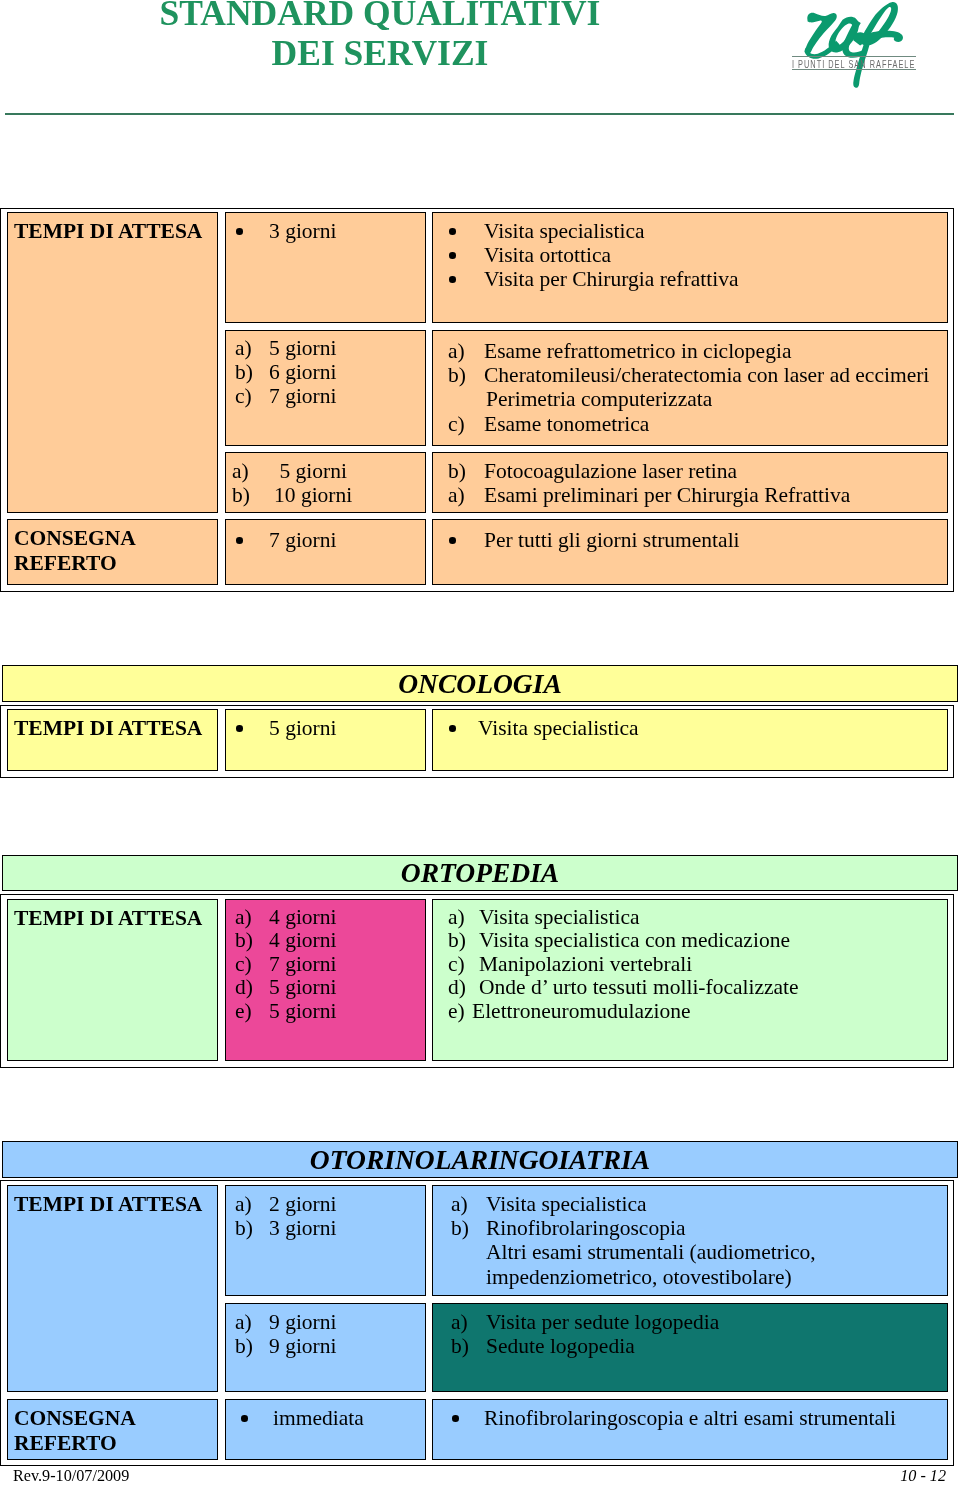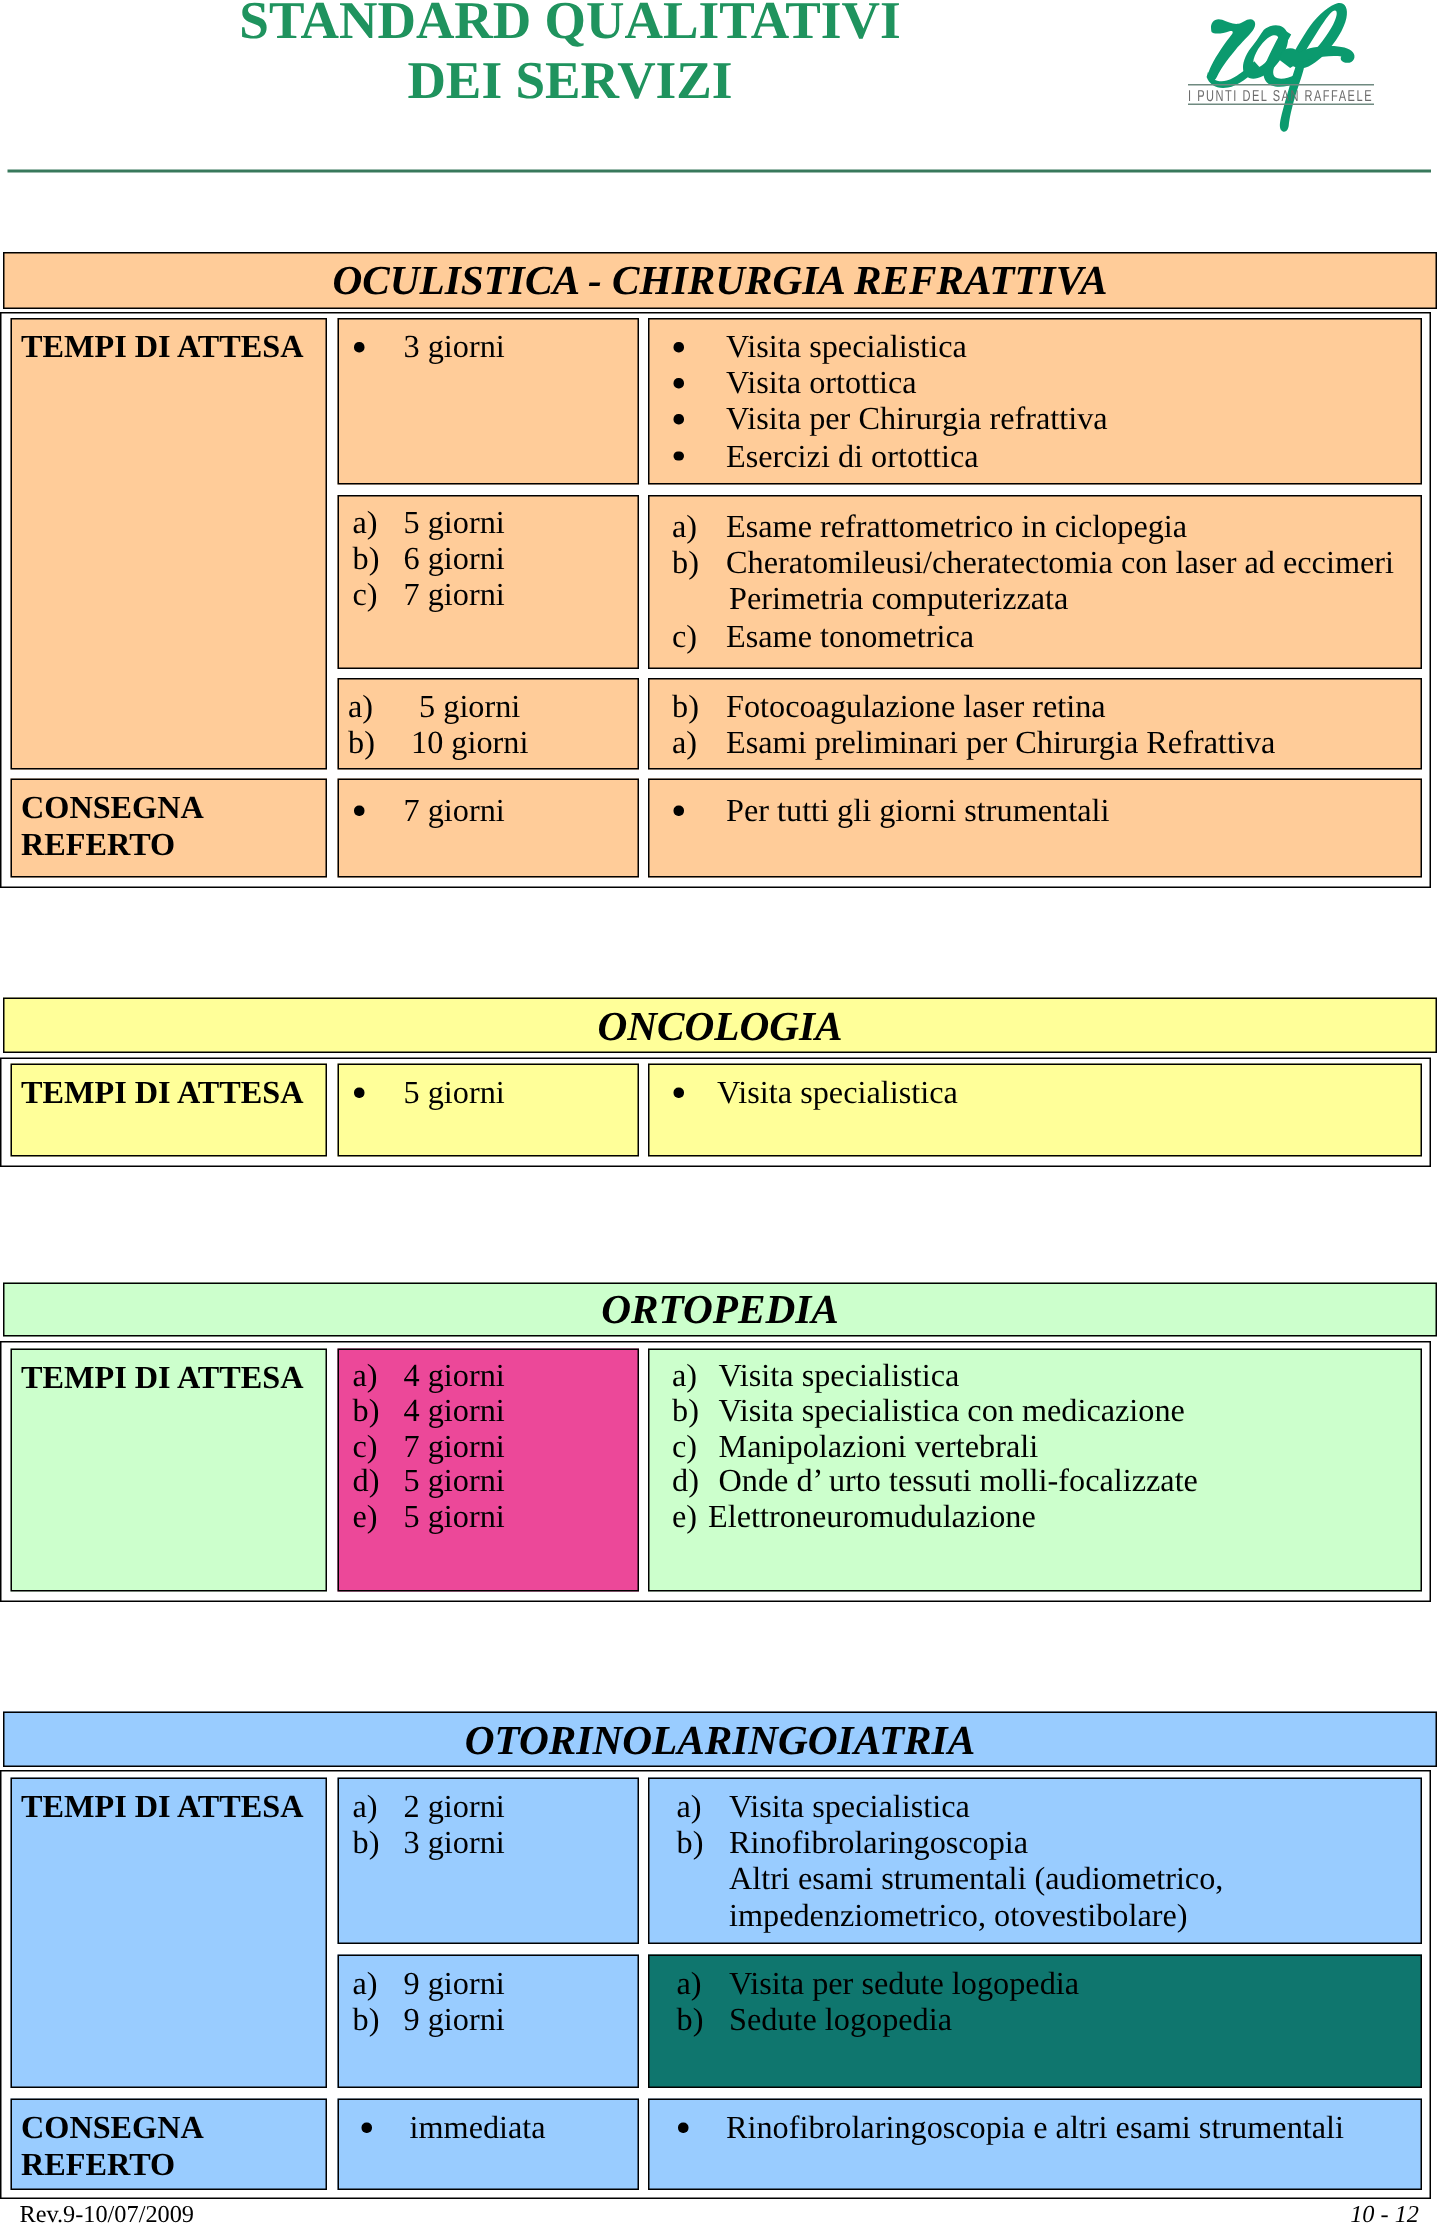--- a/index.html
+++ b/index.html
@@ -53,23 +53,20 @@
           <path d="M76.7,33 C80.1,31.3 84.2,32.2 85.9,35.1 C89.5,32.6 96,31.2 103.2,30.8 C112.4,30.3 119.4,31.7 121.9,34.8 C124.4,37.9 122.4,41.9 118.2,41.9 C114.7,41.9 113,39.6 114.2,37.7 C109.9,37 101,37.4 94.4,39.2 C88.5,40.8 83.4,43.3 80.1,45.4 L73.3,40.2 C73.3,37.3 74.2,34.7 76.7,33 Z"></path>  
           <path d="M84.9,41.2 C87.9,40.2 90.1,42.2 89.1,46.2 C87.8,51.4 85.2,58.4 83.2,65.2 C81.2,72 79.6,79 79.2,83.4 C78.9,86.9 77,88.4 75.2,87.6 C73.3,86.8 72.8,84.2 73.6,80.2 C74.6,75 77.2,66 79.4,58.6 C81.3,52 83.5,44.6 84.9,41.2 Z"></path> 
         </g> 
       </svg>
       <div class="logo-rule top"></div>
       <div class="logo-rule bot"></div>
       <div class="logo-tag"><span>I PUNTI DEL SAN RAFFAELE</span></div>
     </div>
   <div class="head-rule"></div>
 
-  <div class="sec-hdr" style="left:2px;top:168px;width:956px;height:38px;background:#ffcc99">
-      <span>OCULISTICA - CHIRURGIA REFRATTIVA</span>
-    </div>
   <div class="sec-box" style="left:0px;top:208px;width:954px;height:384px"></div>
   <div class="cell" style="left:7px;top:212px;width:211px;height:301px;background:#ffcc99">
       <div class="pad" style="padding:6px 0 0 6px">
         <div class="lbl" style="line-height:24.6px">TEMPI DI ATTESA</div>
       </div>
     </div>
   <div class="cell" style="left:7px;top:519px;width:211px;height:66px;background:#ffcc99">
       <div class="pad" style="padding:6px 0 0 6px">
         <div class="lbl" style="line-height:24.6px">CONSEGNA
 REFERTO</div>
@@ -78,21 +75,20 @@
   <div class="cell" style="left:225px;top:212px;width:201px;height:111px;background:#ffcc99">
       <div class="pad" style="padding:6px 0 0 9px">
         <div class="txt" style="line-height:24.2px"><span class="mk dot" style="width:34px;height:24.2px"></span><span>3 giorni</span></div>
       </div>
     </div>
   <div class="cell" style="left:432px;top:212px;width:516px;height:111px;background:#ffcc99">
       <div class="pad" style="padding:6px 0 0 15px">
         <div class="txt" style="line-height:24.2px"><span class="mk dot" style="width:36px;height:24.2px"></span><span>Visita specialistica</span></div>
         <div class="txt" style="line-height:24.2px"><span class="mk dot" style="width:36px;height:24.2px"></span><span>Visita ortottica</span></div>
         <div class="txt" style="line-height:24.2px"><span class="mk dot" style="width:36px;height:24.2px"></span><span>Visita per Chirurgia refrattiva</span></div>
-        <div class="txt" style="line-height:24.2px"><span class="mk dot" style="width:36px;height:24.2px"></span><span>Esercizi di ortottica</span></div>
       </div>
     </div>
   <div class="cell" style="left:225px;top:330px;width:201px;height:116px;background:#ffcc99">
       <div class="pad" style="padding:5px 0 0 9px">
         <div class="txt" style="line-height:24.2px"><span class="mk" style="width:34px;height:24.2px">a)</span><span>5 giorni</span></div>
         <div class="txt" style="line-height:24.2px"><span class="mk" style="width:34px;height:24.2px">b)</span><span>6 giorni</span></div>
         <div class="txt" style="line-height:24.2px"><span class="mk" style="width:34px;height:24.2px">c)</span><span>7 giorni</span></div>
       </div>
     </div>
   <div class="cell" style="left:432px;top:330px;width:516px;height:116px;background:#ffcc99">

